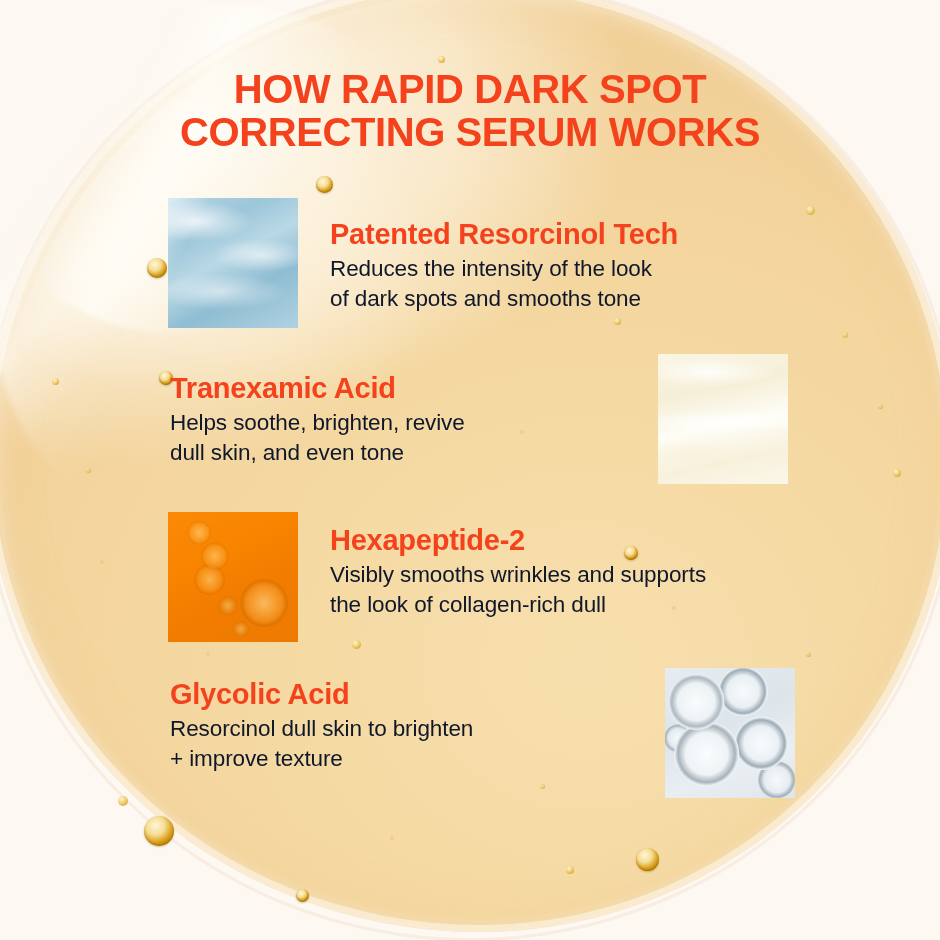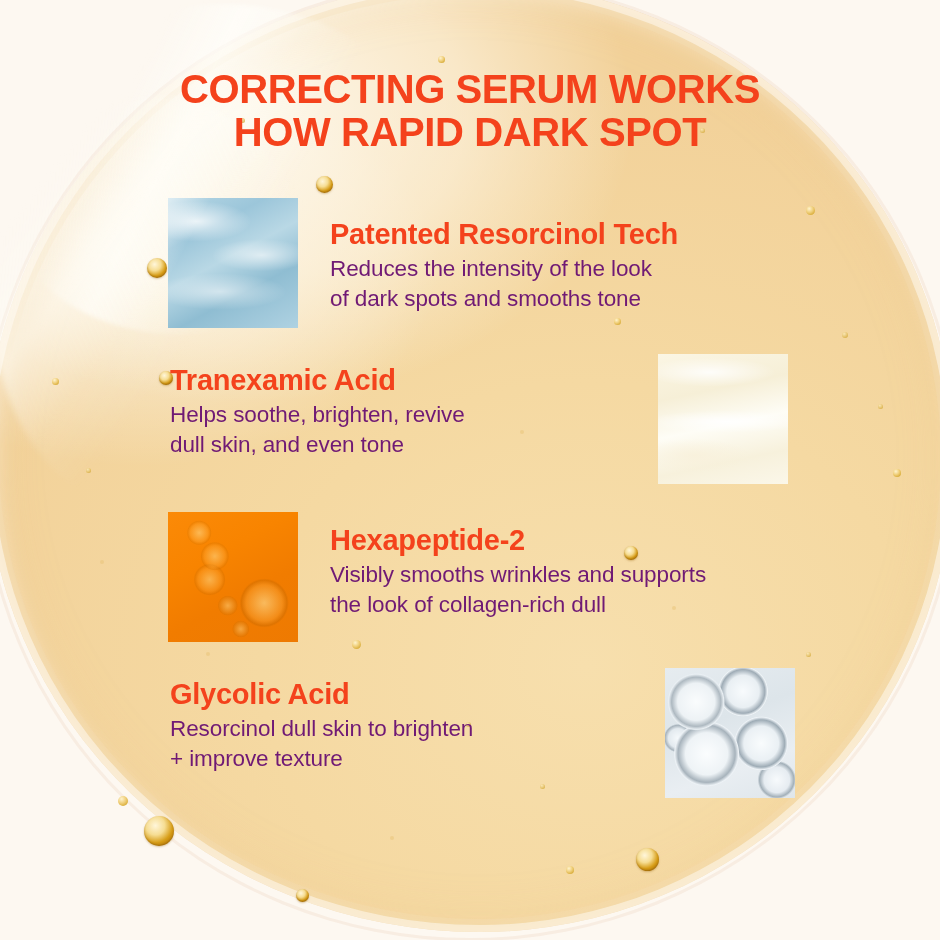--- a/index.html
+++ b/index.html
@@ -125,21 +125,21 @@
   .txt{position:absolute;}
   .h{
     color:#F4421C;
     font-weight:700;
     font-size:29px;
     letter-spacing:-0.25px;
     line-height:1.12;
     white-space:nowrap;
   }
   .p{
-    color:#701a75;
+    color:#0f172a;
     font-weight:400;
     font-size:22.5px;
     line-height:1.30;
     letter-spacing:-0.1px;
     margin-top:4px;
   }
   .p span{display:block;white-space:nowrap;}
 </style>
 </head>
 <body>
@@ -179,37 +179,37 @@
   <div class="fleck" style="left:520px;top:430px;width:4px;height:4px;"></div>
   <div class="fleck" style="left:390px;top:836px;width:4px;height:4px;"></div>
   <div class="fleck" style="left:672px;top:606px;width:4px;height:4px;"></div>
   <div class="fleck" style="left:206px;top:652px;width:4px;height:4px;"></div>
   <div class="fleck" style="left:746px;top:770px;width:4px;height:4px;"></div>
   <div class="fleck" style="left:100px;top:560px;width:4px;height:4px;"></div>
 
   <div class="content">
 
     <div class="title">
+      <span>HOW RAPID DARK SPOT</span>
       <span>CORRECTING SERUM WORKS</span>
-      <span>HOW RAPID DARK SPOT</span>
     </div>
 
     <div class="row">
       <div class="swatch sw-blue" style="left:168px;top:198px;"></div>
       <div class="txt" style="left:330px;top:218px;">
         <div class="h">Patented Resorcinol Tech</div>
         <div class="p">
           <span>Reduces the intensity of the look</span>
           <span>of dark spots and smooths tone</span>
         </div>
       </div>
     </div>
 
     <div class="row">
-      <div class="txt" style="left:170px;top:364px;">
+      <div class="txt" style="left:170px;top:372px;">
         <div class="h">Tranexamic Acid</div>
         <div class="p">
           <span>Helps soothe, brighten, revive</span>
           <span>dull skin, and even tone</span>
         </div>
       </div>
       <div class="swatch sw-cream" style="left:658px;top:354px;"></div>
     </div>
 
     <div class="row">

